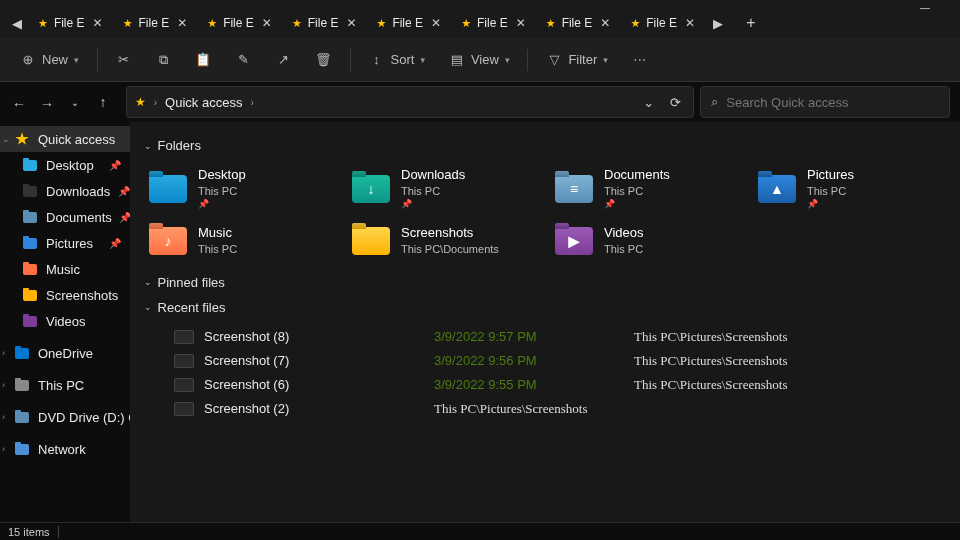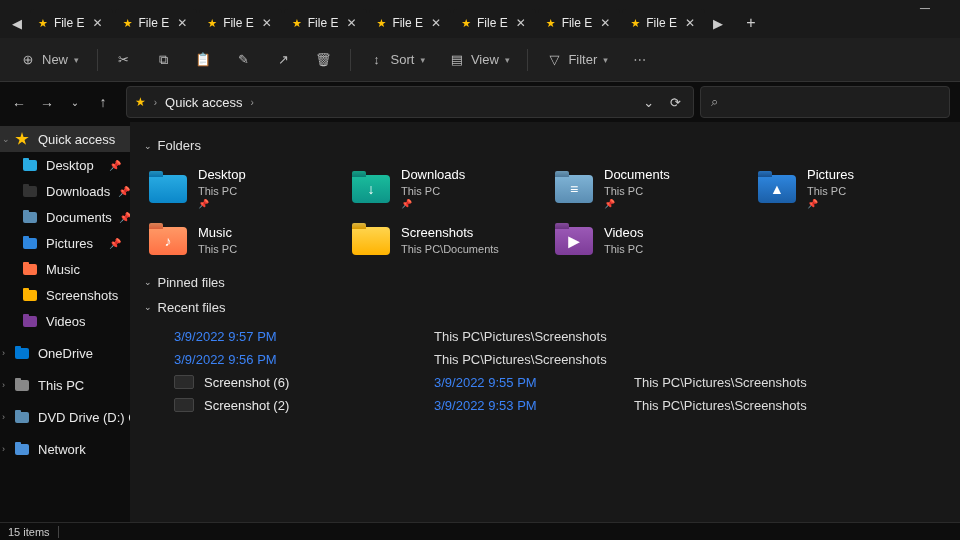--- a/index.html
+++ b/index.html
@@ -46,22 +46,22 @@
 .folder-shape { width:38px; height:28px; border-radius:2px 4px 4px 4px; position:relative; }
 .folder-shape::before { content:""; position:absolute; top:-4px; left:0; width:14px; height:6px; border-radius:2px 2px 0 0; background:inherit; filter:brightness(0.85);}
 .fcard .ftxt { display:flex; flex-direction:column; line-height:1.3; }
 .fcard .fname { font-size:13px; color:#fff;}
 .fcard .fsub { font-size:11px; color:#bbb;}
 .fcard .fpin { font-size:9px; color:#999; margin-top:1px;}
 .pinned-empty { text-align:center; color:#ccc; font-size:13px; padding:14px 0 18px;}
 .recent-row { display:grid; grid-template-columns:260px 200px 1fr; align-items:center; padding:4px 4px 4px 30px; font-size:13px; cursor:pointer;}
 .recent-row .rname { display:flex; align-items:center; gap:10px;}
 .recent-row .thumb { width:20px; height:14px; background:#2a2a2a; border-radius:2px; border:1px solid #444;}
-.recent-row .rdate { color:#3b82f6;}
-.recent-row .rpath { color:#ddd;}
+.recent-row .rdate { color:#4d7c0f;}
+.recent-row .rpath { color:#ddd;font-family:Liberation Serif, serif;}
 .statusbar { height:18px; background:#0d0d0d; border-top:1px solid #2a2a2a; font-size:11px; color:#ccc; padding:1px 8px; display:flex; align-items:center; gap:8px;}
 .statusbar .sbsep { width:1px; height:12px; background:#444;}
 
 .c-blue { background:linear-gradient(#29abe2,#0b87c9);}
 .c-green { background:linear-gradient(#1abc9c,#0d9488);}
 .c-lblue { background:linear-gradient(#7fb3d5,#5a8db3);}
 .c-bblue { background:linear-gradient(#2e86de,#1b5fa8);}
 .c-orange { background:linear-gradient(#ff9966,#ff7043);}
 .c-yellow { background:linear-gradient(#ffd54f,#ffb300);}
 .c-purple { background:linear-gradient(#9b59b6,#7d3c98);}
@@ -187,20 +187,21 @@
     <span class="star">★</span>
     <span class="chev">›</span>
     <span class="crumb">Quick access</span>
     <span class="chev">›</span>
     <span class="spacer"></span>
     <span class="endico">⌄</span>
     <span class="endico">⟳</span>
   </div>
   <div class="searchbox">
     <span class="sico">⌕</span>
+    <input placeholder="Search Quick access" style="">
   </div>
 </div>
 
 <div class="body">
   <div class="sidebar">
     <div class="sitem sel">
       <span class="caret">⌄</span>
       <span class="sic">
           <span class="si-star"></span>
         </span>
@@ -372,41 +373,48 @@
       <span class="chv">⌄</span>
       <span>Pinned files</span>
     </div>
 
     <div class="section-h">
       <span class="chv">⌄</span>
       <span>Recent files</span>
     </div>
     <div id="recent-list">
         <div class="recent-row">
+          <div class="rname">
+            <span class="thumb"></span>
+            <span>Screenshot (8)</span>
+          </div>
           <span class="rdate">3/9/2022 9:57 PM</span>
           <span class="rpath">This PC\Pictures\Screenshots</span>
         </div>
         <div class="recent-row">
+          <div class="rname">
+            <span class="thumb"></span>
+            <span>Screenshot (7)</span>
+          </div>
           <span class="rdate">3/9/2022 9:56 PM</span>
           <span class="rpath">This PC\Pictures\Screenshots</span>
         </div>
         <div class="recent-row">
           <div class="rname">
             <span class="thumb"></span>
             <span>Screenshot (6)</span>
           </div>
           <span class="rdate">3/9/2022 9:55 PM</span>
           <span class="rpath">This PC\Pictures\Screenshots</span>
         </div>
         <div class="recent-row">
           <div class="rname">
             <span class="thumb"></span>
             <span>Screenshot (2)</span>
           </div>
-          <span class="rdate">3/9/2022 9:53 PM</span>
           <span class="rpath">This PC\Pictures\Screenshots</span>
         </div>
       </div>
   </div>
 </div>
 
 <div class="statusbar">
   <span>15 items</span>
   <span class="sbsep"></span>
 </div>

